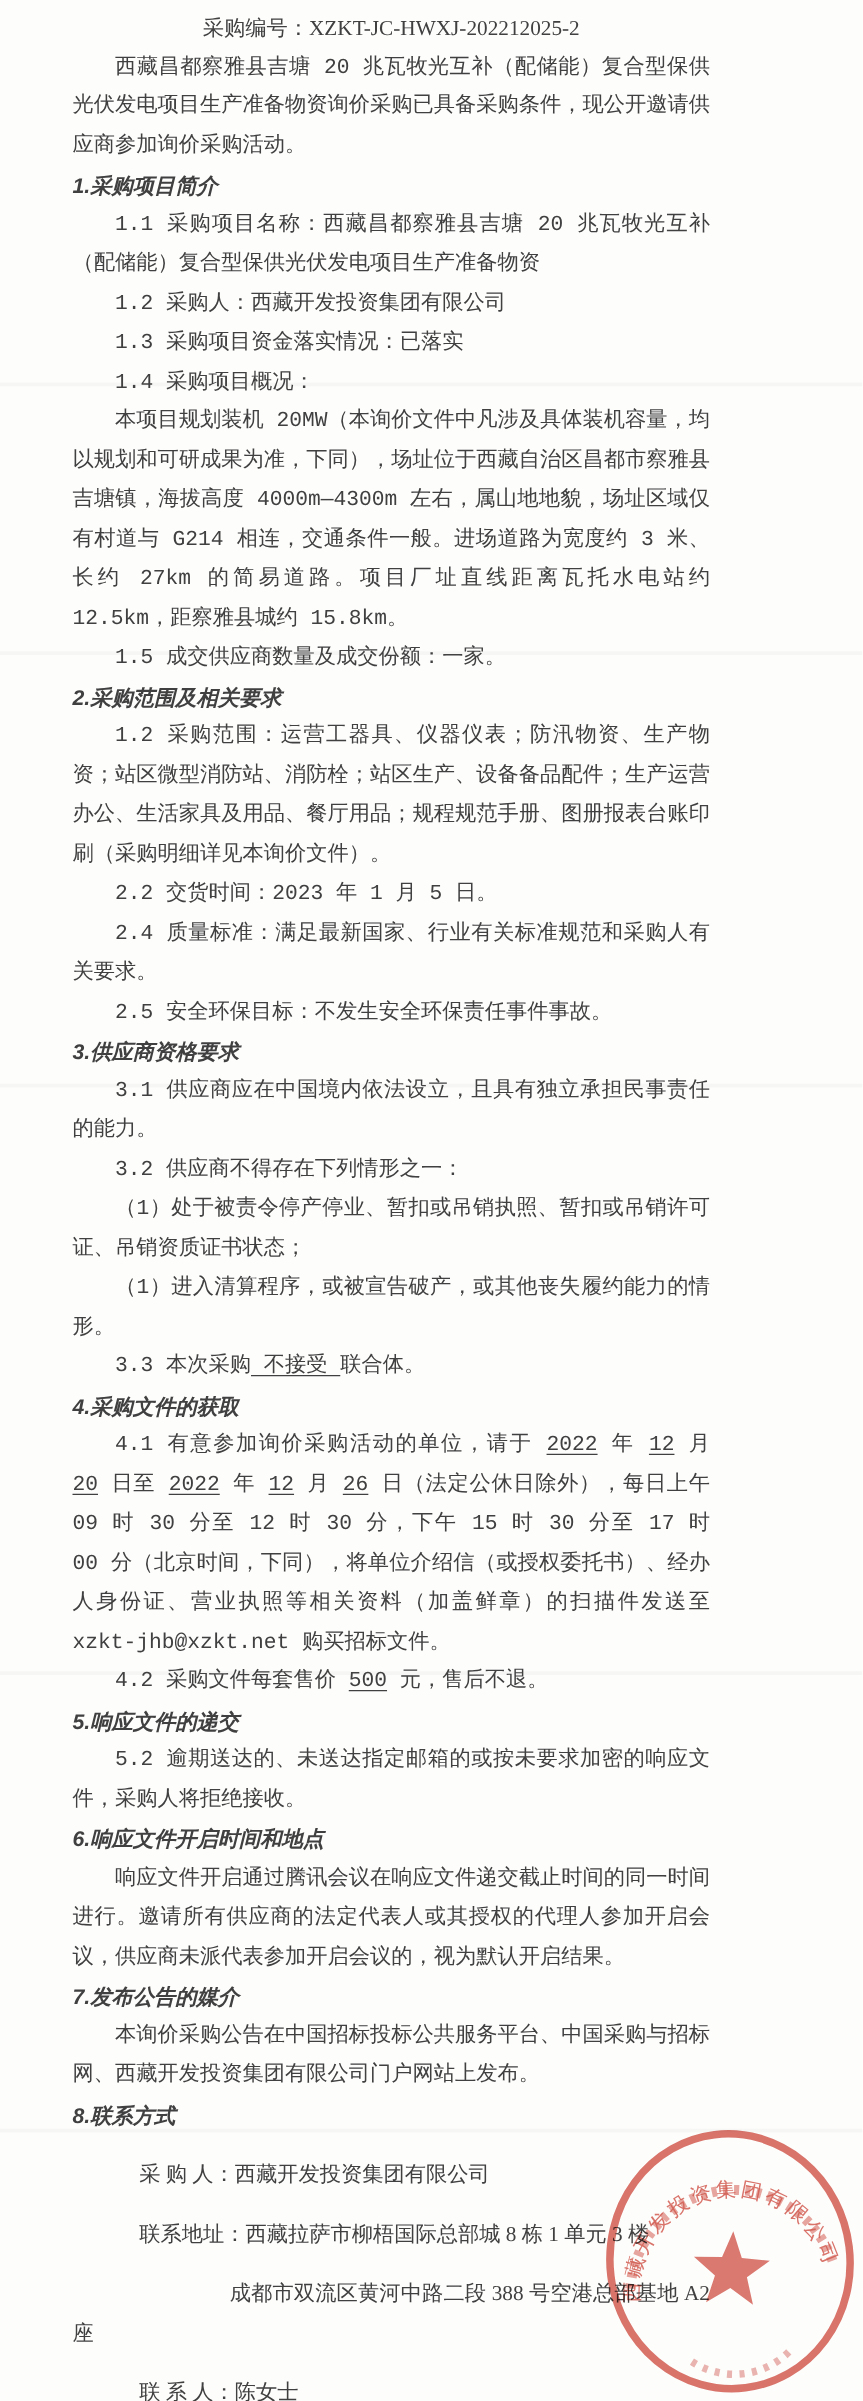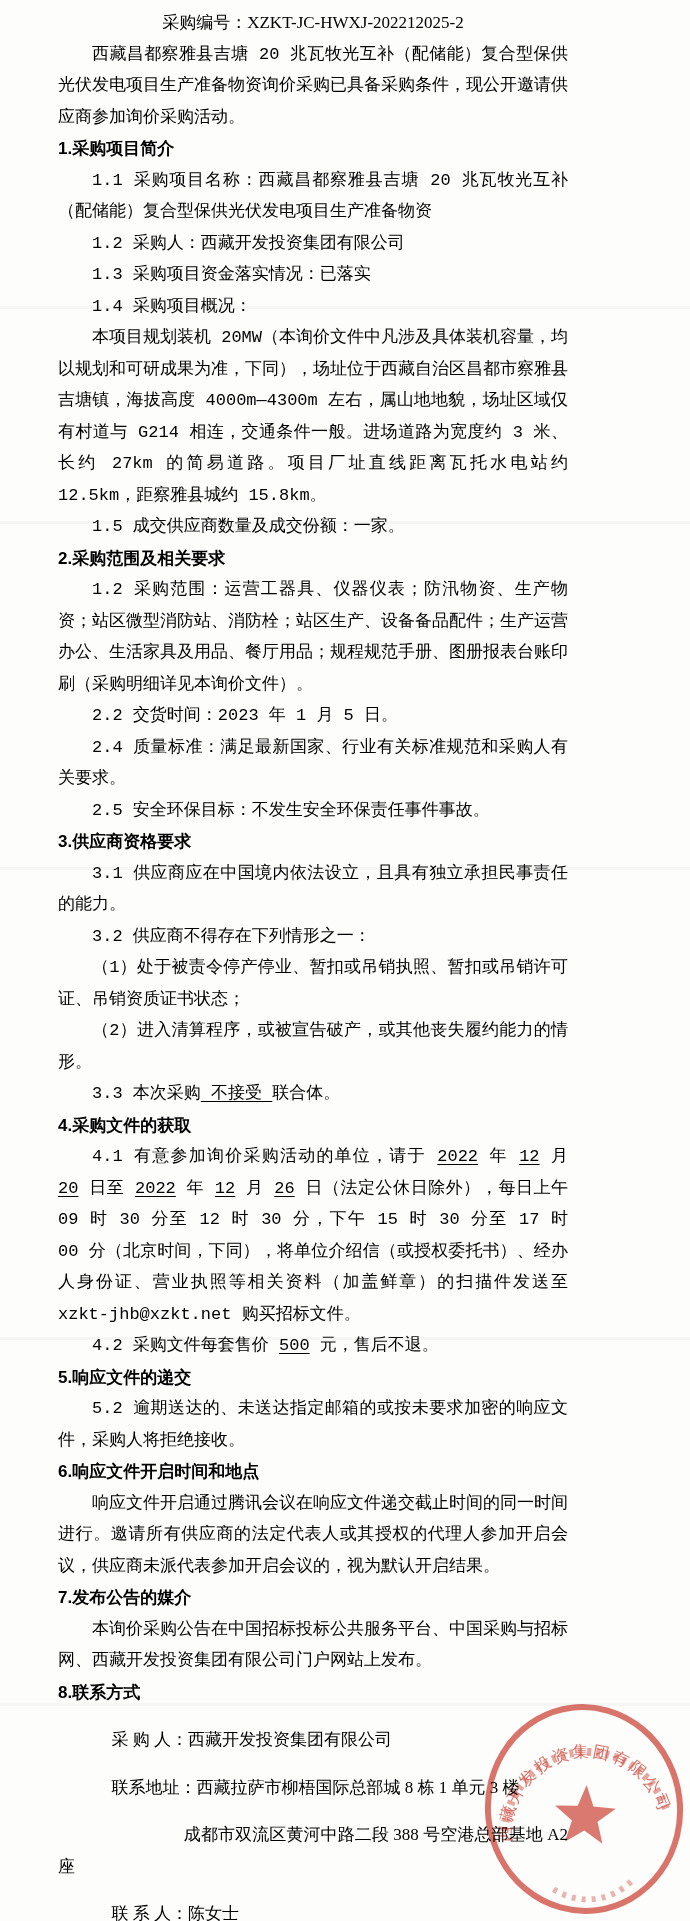--- a/index.html
+++ b/index.html
@@ -4,27 +4,27 @@
 <style>
   html,body { margin:0; padding:0; }
   body {
     width:690px; height:1921px; overflow:hidden;
     background:#fdfdfc;
     font-family:"Liberation Serif","DejaVu Serif",serif;
   }
   .doc {
     position:relative; width:584px; height:1921px; box-sizing:border-box;
     padding:7px 16px 0 58px;
-    font-size:17px; line-height:31.5px; color:#000000;
+    font-size:17px; line-height:31.5px; color:#404040;
     text-align:justify;
   }
   .center { text-align:center; text-indent:0; margin:0; }
   .p  { margin:0; text-indent:2em;font-family:Liberation Mono, monospace; }
   .h  { margin:0; font-weight:bold; text-indent:0;
-        font-family:"Liberation Sans","DejaVu Sans",sans-serif; }
+        font-family:"Liberation Sans","DejaVu Sans",sans-serif;font-style:italic; }
   .u  { text-decoration:underline; text-underline-offset:3px; }
   .contact { margin:16px; text-indent:2.2em; }
   .addr2   { margin:0; text-indent:7.4em; }
   .sig { text-align:right; margin:34px 2px 0 0; text-indent:0; }
   .sig-date { margin-top:23px; padding-right:12px; }
   .seal {
     position:absolute; left:478px; top:1699px; width:212px; height:220px;
     mix-blend-mode:multiply; opacity:.9; pointer-events:none;
   }
   .band { position:absolute; left:0; width:690px; height:3px;
@@ -56,21 +56,21 @@
   <p class="h">2.采购范围及相关要求</p>
   <p class="p">1.2 采购范围：运营工器具、仪器仪表；防汛物资、生产物资；站区微型消防站、消防栓；站区生产、设备备品配件；生产运营办公、生活家具及用品、餐厅用品；规程规范手册、图册报表台账印刷（采购明细详见本询价文件）。</p>
   <p class="p">2.2 交货时间：2023 年 1 月 5 日。</p>
   <p class="p">2.4 质量标准：满足最新国家、行业有关标准规范和采购人有关要求。</p>
   <p class="p">2.5 安全环保目标：不发生安全环保责任事件事故。</p>
 
   <p class="h">3.供应商资格要求</p>
   <p class="p">3.1 供应商应在中国境内依法设立，且具有独立承担民事责任的能力。</p>
   <p class="p">3.2 供应商不得存在下列情形之一：</p>
   <p class="p">（1）处于被责令停产停业、暂扣或吊销执照、暂扣或吊销许可证、吊销资质证书状态；</p>
-  <p class="p">（2）进入清算程序，或被宣告破产，或其他丧失履约能力的情形。</p>
+  <p class="p">（1）进入清算程序，或被宣告破产，或其他丧失履约能力的情形。</p>
   <p class="p"><span>3.3 本次采购</span><span class="u"> 不接受 </span><span>联合体。</span></p>
 
   <p class="h">4.采购文件的获取</p>
   <p class="p"><span>4.1 有意参加询价采购活动的单位，请于 </span><span class="u">2022</span><span> 年 </span><span class="u">12</span><span> 月 </span><span class="u">20</span><span> 日至 </span><span class="u">2022</span><span> 年 </span><span class="u">12</span><span> 月 </span><span class="u">26</span><span> 日（法定公休日除外），每日上午 09 时 30 分至 12 时 30 分，下午 15 时 30 分至 17 时 00 分（北京时间，下同），将单位介绍信（或授权委托书）、经办人身份证、营业执照等相关资料（加盖鲜章）的扫描件发送至 xzkt-jhb@xzkt.net 购买招标文件。</span></p>
   <p class="p"><span>4.2 采购文件每套售价 </span><span class="u">500</span><span> 元，售后不退。</span></p>
 
   <p class="h">5.响应文件的递交</p>
   <p class="p">5.2 逾期送达的、未送达指定邮箱的或按未要求加密的响应文件，采购人将拒绝接收。</p>
 
   <p class="h">6.响应文件开启时间和地点</p>

